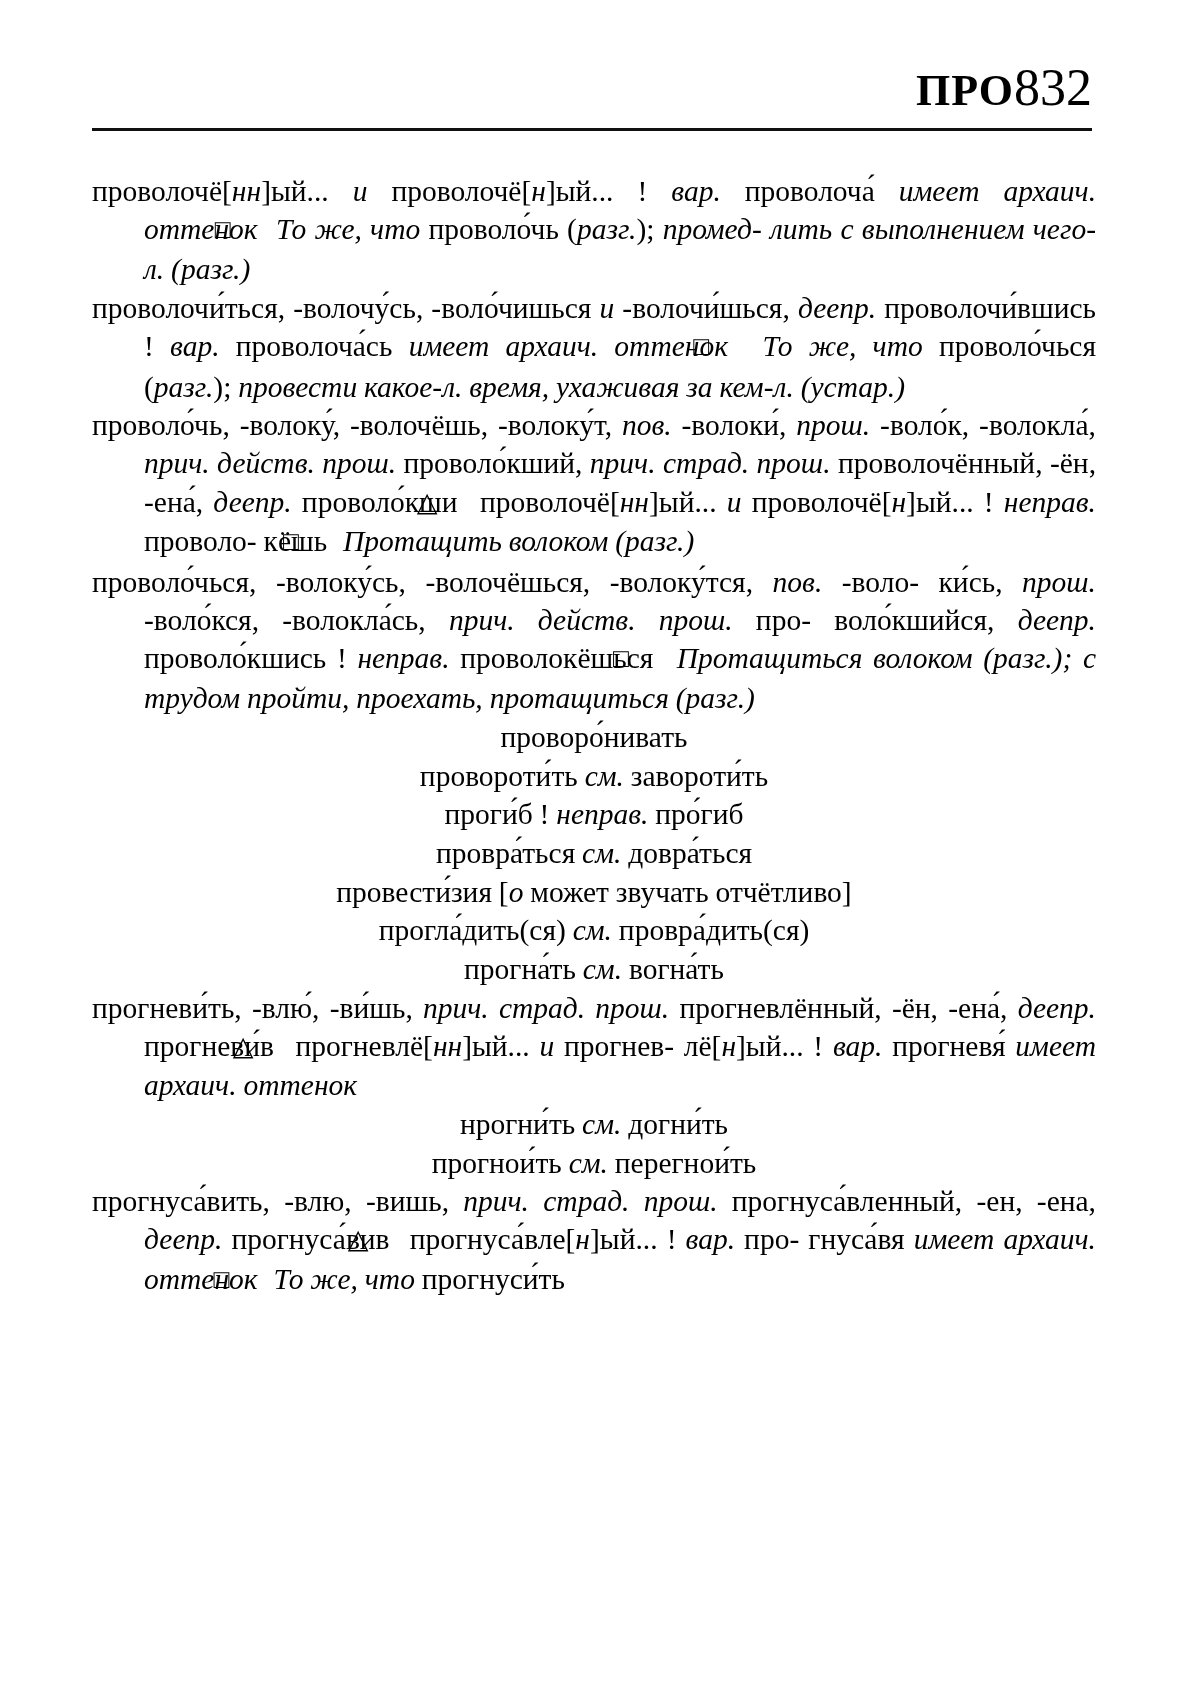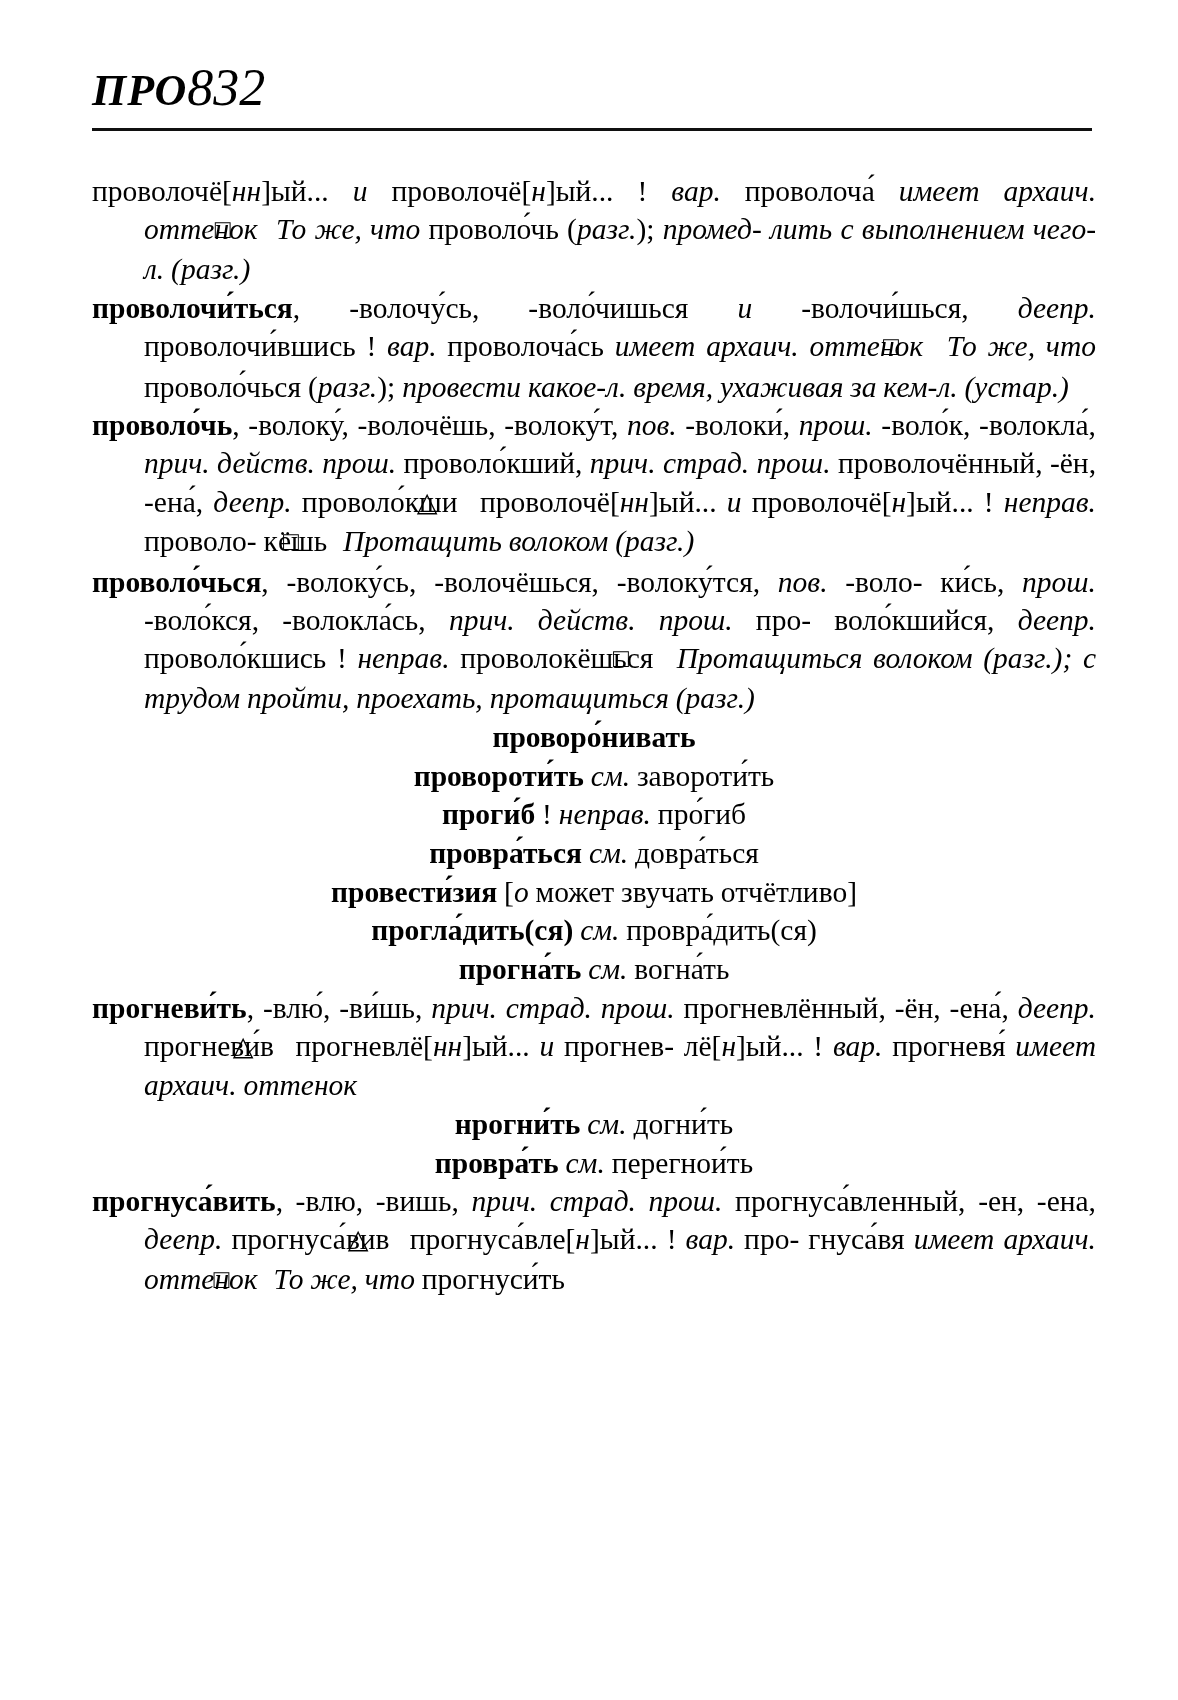--- a/index.html
+++ b/index.html
@@ -26,22 +26,21 @@
 
   
   .runhead {
     position: absolute;
     left: 92px;
     top: 62px;
     width: 1000px;
     height: 62px;
     display: flex;
     align-items: baseline;
-    justify-content: flex-start;
-    font-style: italic;
+    justify-content: flex-end;
   }
   .runhead-letters {
     font-size: 44px;
     font-weight: bold;
     letter-spacing: 1px;
     line-height: 1;
   }
   .runhead-folio {
     font-size: 52px;
     font-weight: normal;
@@ -71,21 +70,21 @@
     margin: 0 0 0.5px 0;
     text-align: justify;
     text-justify: inter-word;
     word-spacing: -0.5px;
   }
   
   .entry.short {
     text-align: center;
   }
   .hw {
-    font-weight: bold;
+    font-weight: normal;
   }
   .it {
     font-style: italic;
     margin-top: 32px;
   }
   .mark {
     font-style: normal;
     font-weight: normal;
     display: inline-block;
     transform: translateY(-1px);
@@ -117,17 +116,17 @@
       <p class="entry"><span class="hw">проволо́чься</span><span>, -волоку́сь, -волочёшься, -волоку́тся, </span><span class="it">пов.</span><span> -воло-</span> <span>ки́сь, </span><span class="it">прош.</span><span> -воло́кся, -волокла́сь, </span><span class="it">прич. действ. прош.</span><span> про-</span> <span>воло́кшийся, </span><span class="it">деепр.</span><span> проволо́кшись ! </span><span class="it">неправ.</span><span> проволокёшься</span> <span class="mark sq">□</span><span>  </span><span class="it">Протащиться волоком (разг.); с трудом пройти, проехать,</span> <span class="it">протащиться (разг.)</span></p>
       <p class="entry short"><span class="hw">проворо́нивать</span></p>
       <p class="entry short"><span class="hw">провороти́ть</span><span> </span><span class="it">см.</span><span> завороти́ть</span></p>
       <p class="entry short"><span class="hw">проги́б</span><span> ! </span><span class="it">неправ.</span><span> про́гиб</span></p>
       <p class="entry short"><span class="hw">провра́ться</span><span> </span><span class="it">см.</span><span> довра́ться</span></p>
       <p class="entry short"><span class="hw">провести́зия</span><span> [</span><span class="it">о</span><span> может звучать отчётливо]</span></p>
       <p class="entry short"><span class="hw">прогла́дить(ся)</span><span> </span><span class="it">см.</span><span> провра́дить(ся)</span></p>
       <p class="entry short"><span class="hw">прогна́ть</span><span> </span><span class="it">см.</span><span> вогна́ть</span></p>
       <p class="entry"><span class="hw">прогневи́ть</span><span>, -влю́, -ви́шь, </span><span class="it">прич. страд. прош.</span><span> прогневлённый,</span> <span>-ён, -ена́, </span><span class="it">деепр.</span><span> прогневи́в </span><span class="mark tri">△</span><span> прогневлё[</span><span class="it">нн</span><span>]ый... </span><span class="it">и</span><span> прогнев-</span> <span>лё[</span><span class="it">н</span><span>]ый... ! </span><span class="it">вар.</span><span> прогневя́ </span><span class="it">имеет архаич. оттенок</span></p>
       <p class="entry short"><span class="hw">нрогни́ть</span><span> </span><span class="it">см.</span><span> догни́ть</span></p>
-      <p class="entry short"><span class="hw">провра́ть</span><span> </span><span class="it">см.</span><span> перегнои́ть</span></p>
+      <p class="entry short"><span class="hw">прогнои́ть</span><span> </span><span class="it">см.</span><span> перегнои́ть</span></p>
       <p class="entry"><span class="hw">прогнуса́вить</span><span>, -влю, -вишь, </span><span class="it">прич. страд. прош.</span><span> прогнуса́вленный,</span> <span>-ен, -ена, </span><span class="it">деепр.</span><span> прогнуса́вив </span><span class="mark tri">△</span><span> прогнуса́вле[</span><span class="it">н</span><span>]ый... ! </span><span class="it">вар.</span><span> про-</span> <span>гнуса́вя </span><span class="it">имеет архаич. оттенок</span><span>  </span><span class="mark sq">□</span><span>  </span><span class="it">То же, что</span><span> прогнуси́ть</span></p>
     </div>
 
 </div>
 
 </body></html>

